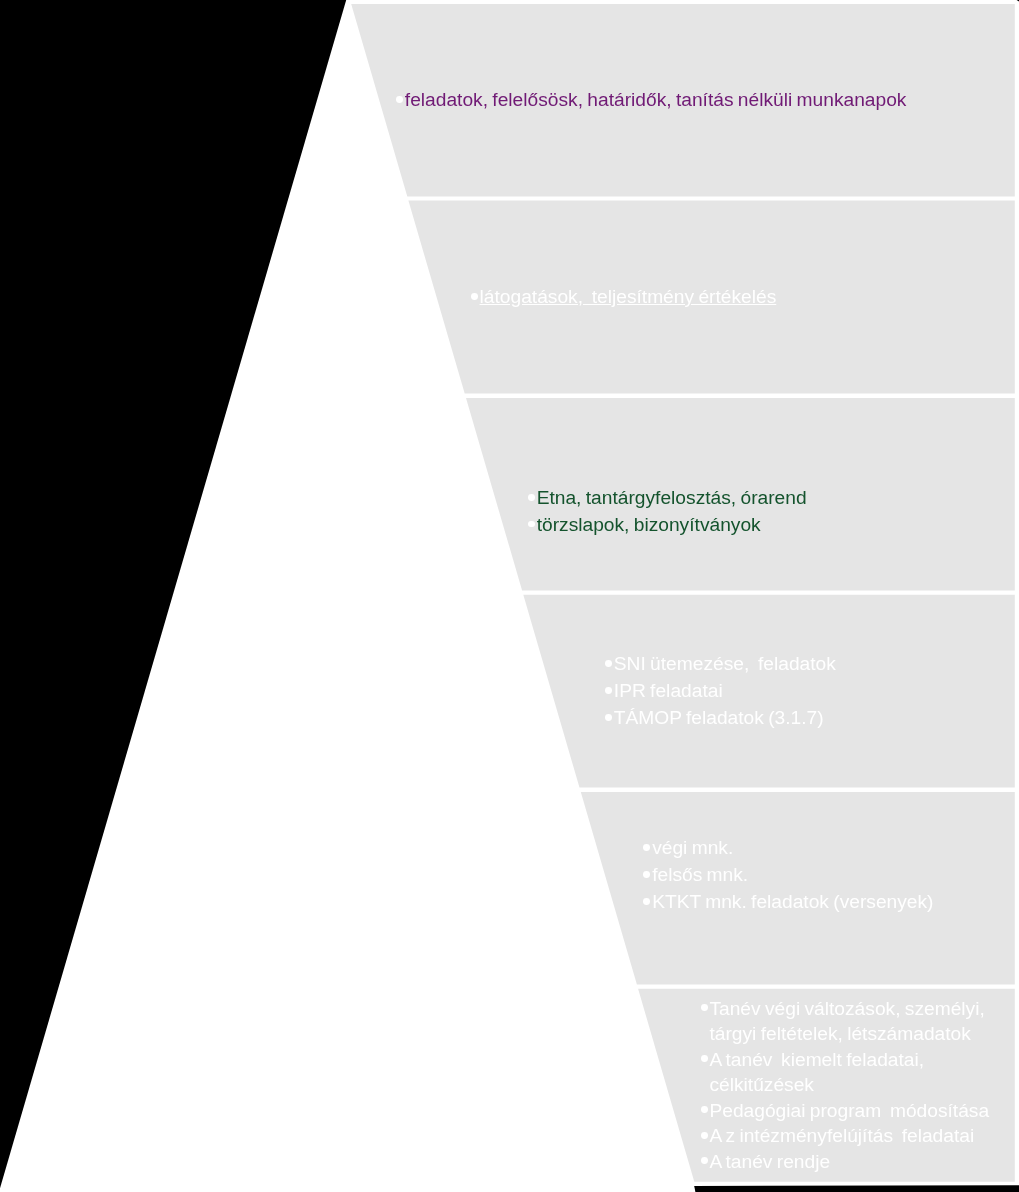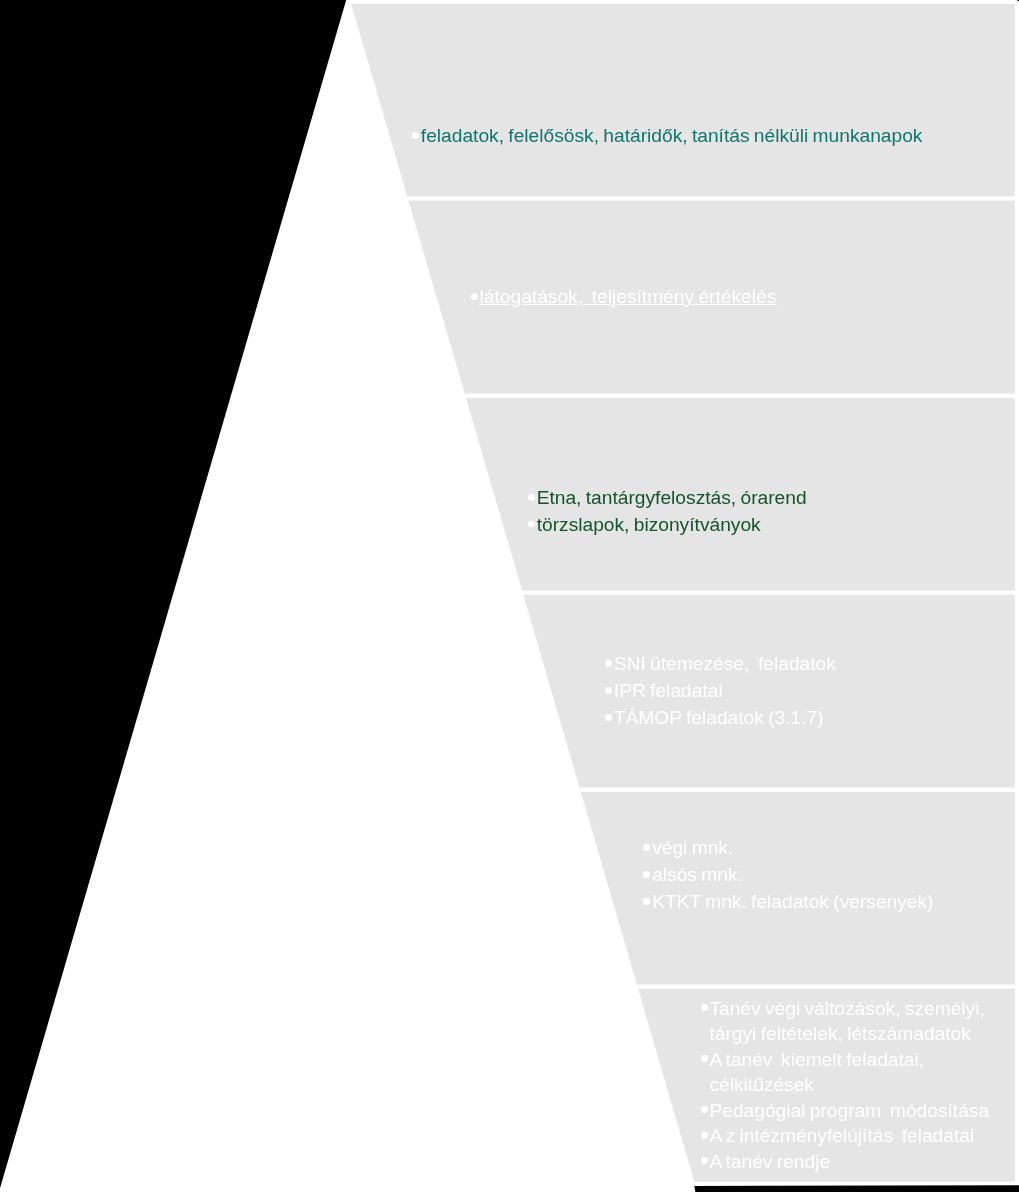--- a/index.html
+++ b/index.html
@@ -49,20 +49,20 @@
     <g id="levels">
         <path d="M 351.2 4 L 1014.8 4 L 1014.8 196.5 L 407.3 196.5 Z" fill="#e5e5e5"></path>
         <path d="M 408.4 200.5 L 1014.8 200.5 L 1014.8 393.6 L 464.7 393.6 Z" fill="#e5e5e5"></path>
         <path d="M 466.0 398 L 1014.8 398 L 1014.8 590.5 L 522.1 590.5 Z" fill="#e5e5e5"></path>
         <path d="M 523.3 594.8 L 1014.8 594.8 L 1014.8 787.6 L 579.5 787.6 Z" fill="#e5e5e5"></path>
         <path d="M 580.8 792 L 1014.8 792 L 1014.8 984.6 L 636.9 984.6 Z" fill="#e5e5e5"></path>
         <path d="M 638.1 988.8 L 1014.8 988.8 L 1014.8 1181.7 L 694.3 1181.7 Z" fill="#e5e5e5"></path>
       </g>
   </svg>
   <div id="texts">
-      <div class="band-text" style="left: 412px; top: 86.9px; line-height: 26.8px; color: #0f766e; margin-top: 36px;"><span class="ln"><span class="bul"></span><span>feladatok, felelősösk, határidők, tanítás nélküli munkanapok</span></span></div>
+      <div class="band-text" style="left: 396px; top: 86.9px; line-height: 26.8px; color: #701a75;"><span class="ln"><span class="bul"></span><span>feladatok, felelősösk, határidők, tanítás nélküli munkanapok</span></span></div>
       <div class="band-text" style="left: 470.75px; top: 284px; line-height: 26.8px; color: rgb(255, 255, 255); text-decoration: underline;"><span class="ln"><span class="bul"></span><span>látogatások,  teljesítmény értékelés</span></span></div>
       <div class="band-text" style="left: 527.85px; top: 485px; line-height: 26.8px; color: #14532d;"><span class="ln"><span class="bul"></span><span>Etna, tantárgyfelosztás, órarend</span></span><span class="ln"><span class="bul"></span><span>törzslapok, bizonyítványok</span></span></div>
       <div class="band-text" style="left: 605px; top: 651.15px; line-height: 26.9px; color: rgb(255, 255, 255);"><span class="ln"><span class="bul"></span><span>SNI ütemezése,  feladatok</span></span><span class="ln"><span class="bul"></span><span>IPR feladatai</span></span><span class="ln"><span class="bul"></span><span>TÁMOP feladatok (3.1.7)</span></span></div>
-      <div class="band-text" style="left: 643.35px; top: 834.3px; line-height: 27px; color: rgb(255, 255, 255);"><span class="ln"><span class="bul"></span><span>végi mnk.</span></span><span class="ln"><span class="bul"></span><span>alsós mnk.</span></span><span class="ln"><span class="bul"></span><span>KTKT mnk. feladatok (versenyek)</span></span></div>
+      <div class="band-text" style="left: 643.35px; top: 834.3px; line-height: 27px; color: rgb(255, 255, 255);"><span class="ln"><span class="bul"></span><span>végi mnk.</span></span><span class="ln"><span class="bul"></span><span>felsős mnk.</span></span><span class="ln"><span class="bul"></span><span>KTKT mnk. feladatok (versenyek)</span></span></div>
       <div class="band-text" style="left: 700.65px; top: 995.65px; line-height: 25.5px; color: rgb(255, 255, 255);"><span class="ln"><span class="bul"></span><span>Tanév végi változások, személyi,</span></span><span class="ln"><span class="ind"></span><span>tárgyi feltételek, létszámadatok</span></span><span class="ln"><span class="bul"></span><span>A tanév  kiemelt feladatai,</span></span><span class="ln"><span class="ind"></span><span>célkitűzések</span></span><span class="ln"><span class="bul"></span><span>Pedagógiai program  módosítása</span></span><span class="ln"><span class="bul"></span><span>A z intézményfelújítás  feladatai</span></span><span class="ln"><span class="bul"></span><span>A tanév rendje</span></span></div>
     </div>
 </div>
 
 </body></html>

